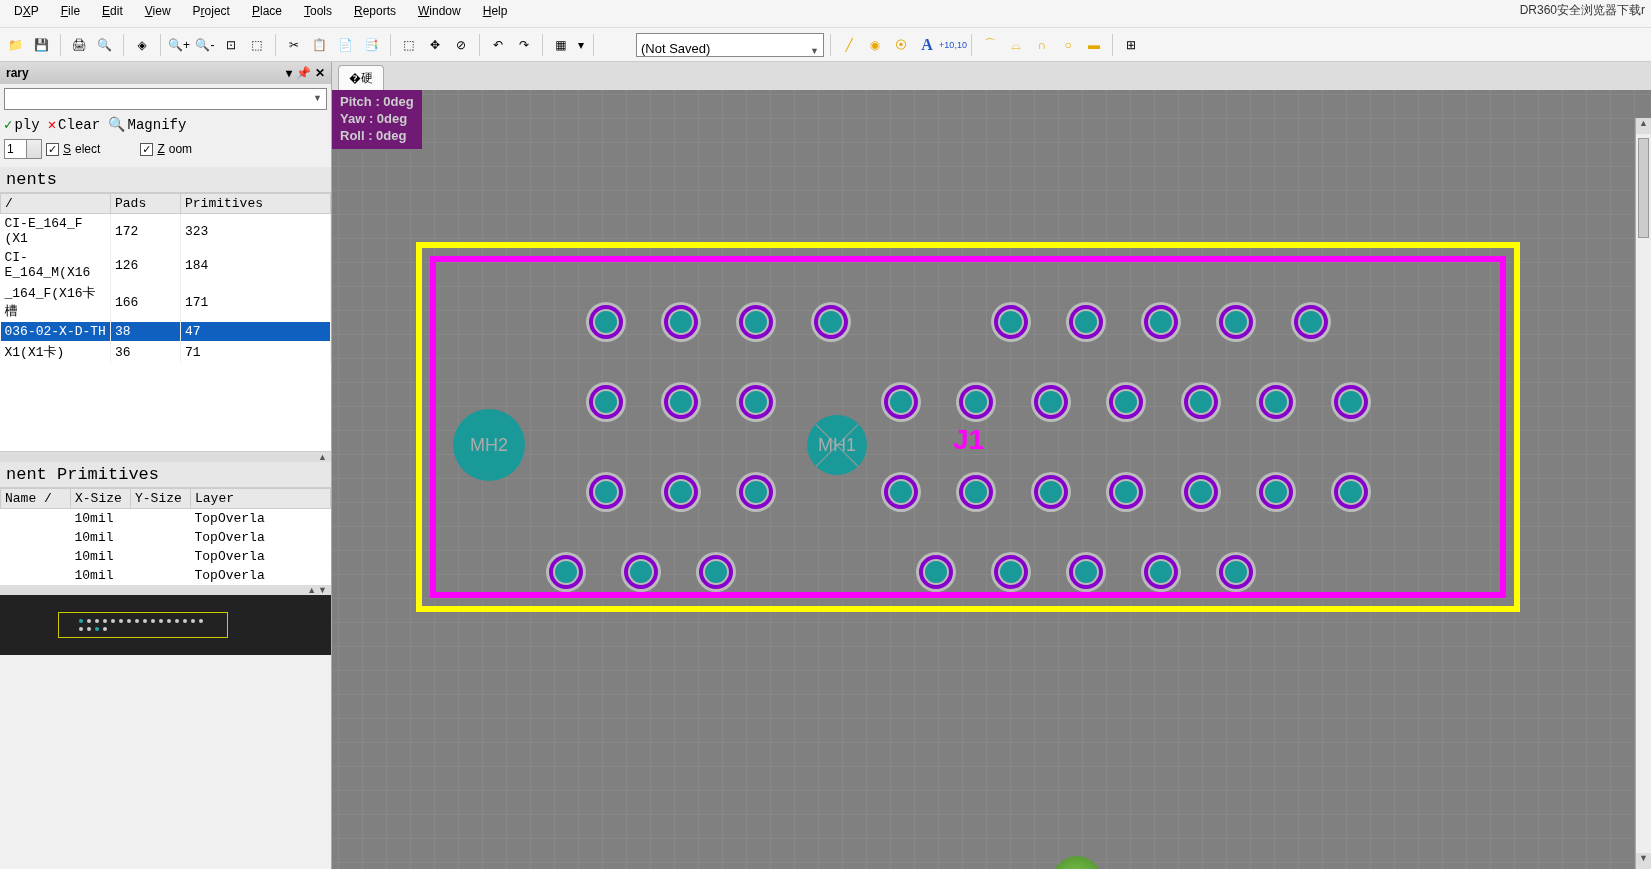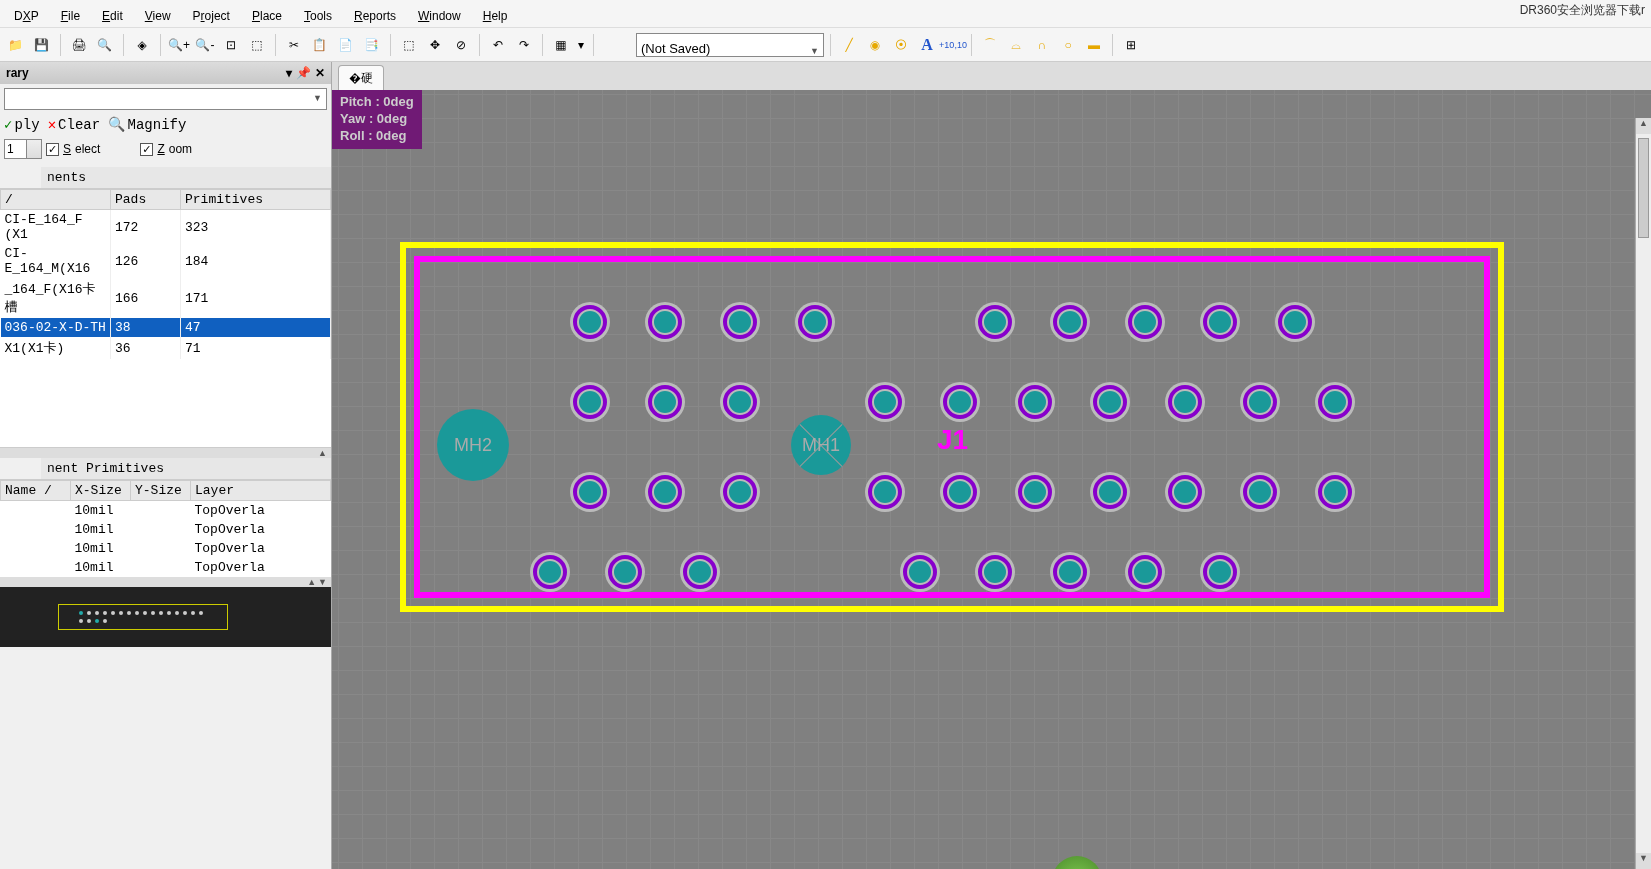--- a/index.html
+++ b/index.html
@@ -1,19 +1,19 @@
 <!DOCTYPE html>
 <html><head>
 <meta charset="utf-8">
 <style>
 * { box-sizing: border-box; margin: 0; padding: 0; }
 body { font-family: "Segoe UI", Tahoma, sans-serif; font-size: 12px; background: #f0f0f0; overflow: hidden; width: 1651px; height: 869px; position: relative; }
 
 
-.menubar { height: 28px; background: #f5f5f5; display: flex; align-items: flex-end; padding: 0 4px; gap: 2px; border-bottom: 1px solid #ddd; }
+.menubar { height: 28px; background: #f5f5f5; display: flex; align-items: flex-start; padding: 0 4px; gap: 2px; border-bottom: 1px solid #ddd; }
 .menubar .menu-item { padding: 4px 10px; cursor: pointer; }
 .menubar .menu-item u { text-decoration: underline; }
 
 
 .toolbar { height: 34px; background: #f5f5f5; display: flex; align-items: center; padding: 0 4px; gap: 2px; border-bottom: 1px solid #ccc; }
 .tb-btn { width: 24px; height: 24px; display: flex; align-items: center; justify-content: center; cursor: pointer; border: 1px solid transparent; }
 .tb-sep { width: 1px; height: 22px; background: #ccc; margin: 0 4px; }
 .tb-combo { width: 188px; height: 24px; border: 1px solid #888; background: white; display:flex; align-items:flex-end; padding:0 4px; font-size:13px; position:relative;margin-left:36px;}
 .tb-combo::after{content:"▼"; position:absolute; right:4px; font-size:9px; color:#555;}
 
@@ -26,21 +26,21 @@
 .filter-combo::after{content:"▼"; position:absolute; right:4px; top:4px; font-size:9px; color:#555;}
 .action-row { padding: 2px 4px; display: flex; gap:8px; align-items:center; font-family:"Courier New",monospace; font-size:14px;}
 .action-btn { display:flex; align-items:center; gap:2px; cursor:pointer;}
 .check-row { padding:4px 4px 8px 4px; display:flex; gap:40px; align-items:center;}
 .check-row label{display:flex; align-items:center; gap:4px;}
 .spin{width:38px; height:20px; border:1px solid #888; background:white; display:inline-flex; align-items:center; padding:0 2px; position:relative;}
 .spin::after{content:""; position:absolute; right:0; top:0; bottom:0; width:14px; border-left:1px solid #888; background:linear-gradient(#eee,#ddd);}
 .chk{width:13px;height:13px;border:1px solid #555;background:white;display:inline-flex;align-items:center;justify-content:center;}
 .chk.checked::after{content:"✓";font-size:11px;line-height:11px;}
 
-.section-header{background:#e7e7e7; padding:3px 6px; font-family:"Courier New",monospace; font-size:13px;margin-left:41px;}
+.section-header{background:#e7e7e7; padding:3px 6px; font-family:"Courier New",monospace; font-size:17px;}
 .comp-table{flex:0 0 auto; background:white; border-top:1px solid #ccc; border-bottom:1px solid #ccc; max-height:260px; overflow:hidden;}
 .comp-table table{width:100%; border-collapse:collapse; font-family:"Courier New",monospace; font-size:13px;}
 .comp-table th{background:#e8e8e8; text-align:left; padding:2px 4px; border:1px solid #ccc; font-weight:normal;}
 .comp-table td{padding:2px 4px; border-right:1px solid #eee;}
 .comp-table tr.sel td{background:#1060c0; color:white;}
 
 .prim-table{background:white; border-top:1px solid #ccc;}
 .prim-table table{width:100%; border-collapse:collapse; font-family:"Courier New",monospace; font-size:13px;}
 .prim-table th{background:#e8e8e8; text-align:left; padding:2px 4px; border:1px solid #ccc; font-weight:normal;}
 .prim-table td{padding:2px 4px;}
@@ -61,21 +61,21 @@
 .canvas{position:absolute; inset:0; background:#808080;}
 .grid{position:absolute; inset:0; background-image:
   linear-gradient(#888 1px, transparent 1px),
   linear-gradient(90deg, #888 1px, transparent 1px);
   background-size: 24px 24px;
   background-position: 6px 4px;
 }
 .info-box{position:absolute; left:0; top:0; background:#701a75; color:#ccc; padding:4px 8px; font-family:Arial; font-size:13px; font-weight:bold; line-height:1.3;}
 
 
-.footprint{position:absolute; left:68px; top:152px; width:1104px; height:370px;}
+.footprint{position:absolute; left:84px; top:152px; width:1104px; height:370px;}
 .outline-y{position:absolute; inset:0; border:6px solid #ffff00;}
 .outline-m{position:absolute; left:14px; top:14px; right:14px; bottom:14px; border:6px solid #ff00ff;}
 .pad{position:absolute; width:40px; height:40px; border-radius:50%; background:#bbb; display:flex; align-items:center; justify-content:center;}
 .pad .ring{width:34px; height:34px; border-radius:50%; border:4px solid #8800cc; background:transparent; display:flex; align-items:center; justify-content:center;}
 .pad .hole{width:22px; height:22px; border-radius:50%; background:#1a9999;}
 .mh{position:absolute; border-radius:50%; background:#1a9999; color:#aaa; display:flex; align-items:center; justify-content:center; font-size:18px; font-family:Arial;}
 .mh.cross::before,.mh.cross::after{content:"";position:absolute;background:#999;}
 .mh.cross::before{width:100%;height:1px;transform:rotate(45deg);}
 .mh.cross::after{width:100%;height:1px;transform:rotate(-45deg);}
 .designator{position:absolute; color:#ff00ff; font-size:28px; font-weight:bold; font-family:Arial;}

